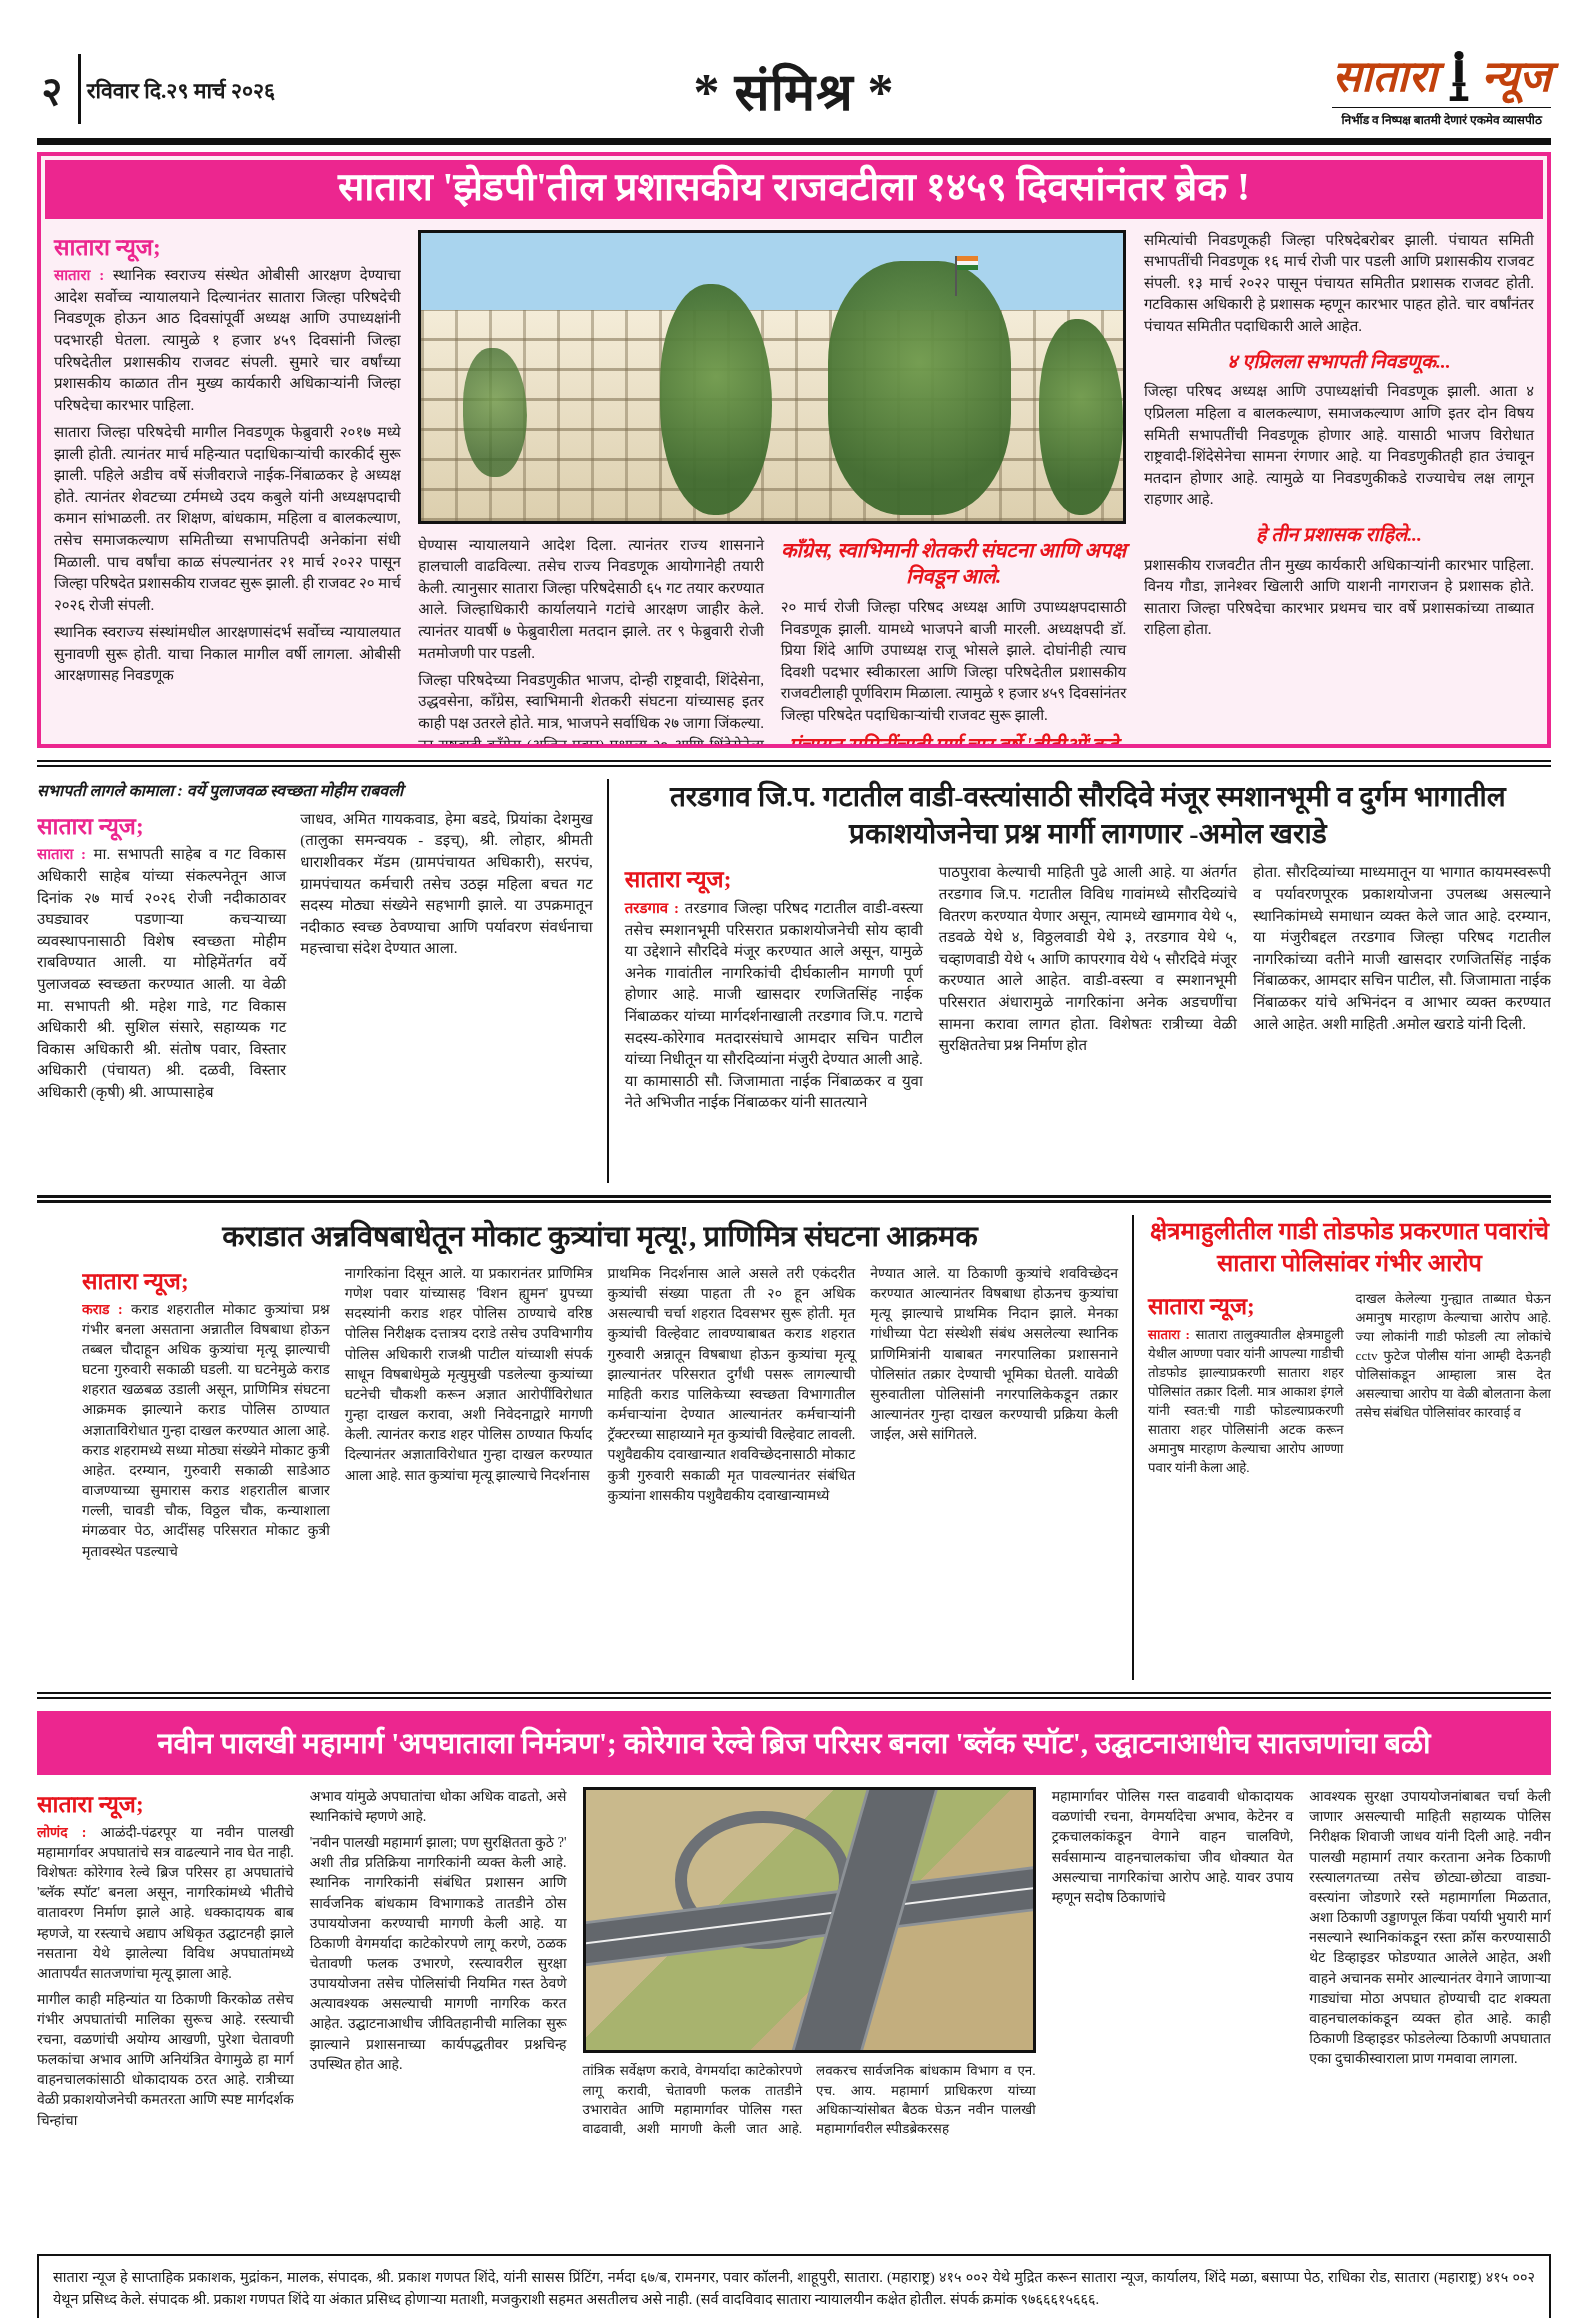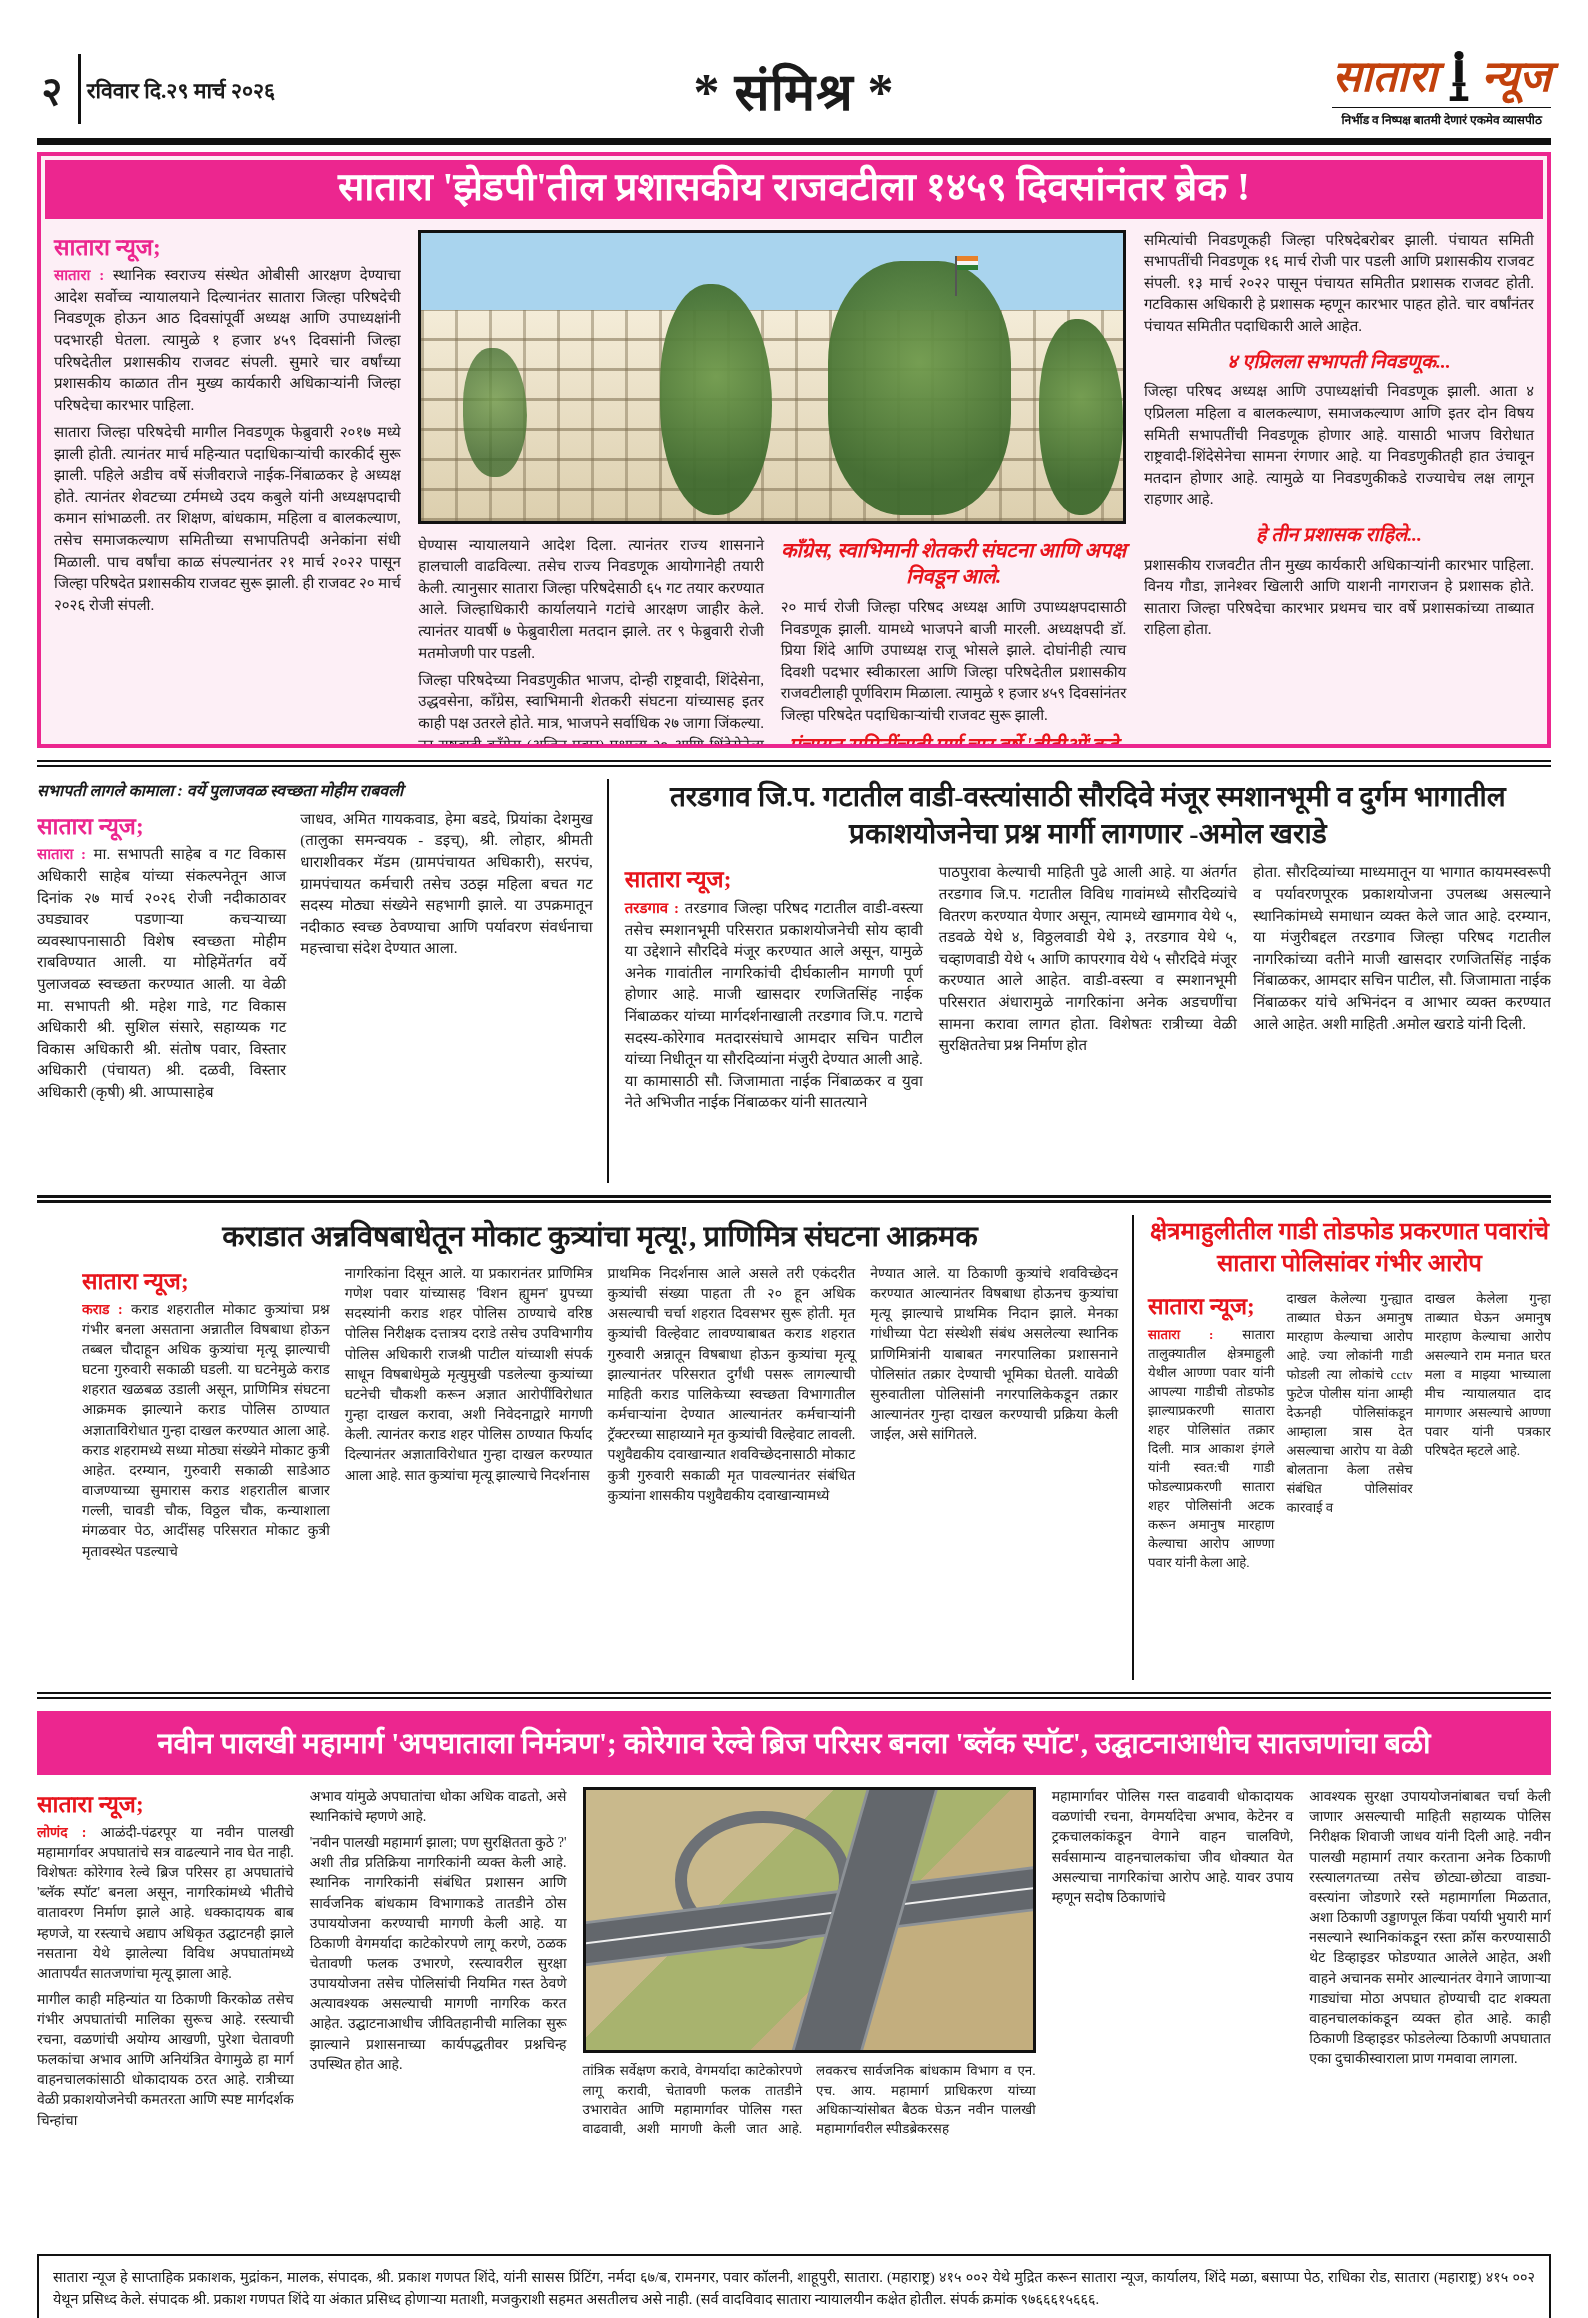--- a/index.html
+++ b/index.html
@@ -141,20 +141,21 @@
     </div>
     <div class="toprule"></div>
 
     <div class="a1">
       <div class="a1-banner">सातारा 'झेडपी'तील प्रशासकीय राजवटीला १४५९ दिवसांनंतर ब्रेक !</div>
       <div class="a1-body">
         <div class="a1-c1">
           <div class="byline">सातारा न्यूज;</div>
           <p class="b"><span class="dl">सातारा :</span> <span>स्थानिक स्वराज्य संस्थेत ओबीसी आरक्षण देण्याचा आदेश सर्वोच्च न्यायालयाने दिल्यानंतर सातारा जिल्हा परिषदेची निवडणूक होऊन आठ दिवसांपूर्वी अध्यक्ष आणि उपाध्यक्षांनी पदभारही घेतला. त्यामुळे १ हजार ४५९ दिवसांनी जिल्हा परिषदेतील प्रशासकीय राजवट संपली. सुमारे चार वर्षांच्या प्रशासकीय काळात तीन मुख्य कार्यकारी अधिकाऱ्यांनी जिल्हा परिषदेचा कारभार पाहिला.</span></p>
           <p class="b">सातारा जिल्हा परिषदेची मागील निवडणूक फेब्रुवारी २०१७ मध्ये झाली होती. त्यानंतर मार्च महिन्यात पदाधिकाऱ्यांची कारकीर्द सुरू झाली. पहिले अडीच वर्षे संजीवराजे नाईक-निंबाळकर हे अध्यक्ष होते. त्यानंतर शेवटच्या टर्ममध्ये उदय कबुले यांनी अध्यक्षपदाची कमान सांभाळली. तर शिक्षण, बांधकाम, महिला व बालकल्याण, तसेच समाजकल्याण समितीच्या सभापतिपदी अनेकांना संधी मिळाली. पाच वर्षांचा काळ संपल्यानंतर २१ मार्च २०२२ पासून जिल्हा परिषदेत प्रशासकीय राजवट सुरू झाली. ही राजवट २० मार्च २०२६ रोजी संपली.</p>
+          <p class="b">स्थानिक स्वराज्य संस्थांमधील आरक्षणासंदर्भ सर्वोच्च न्यायालयात सुनावणी सुरू होती. याचा निकाल मागील वर्षी लागला. ओबीसी आरक्षणासह निवडणूक</p>
         </div>
         <div class="a1-mid">
           <div class="photo ph-building">
             <div class="bld"></div>
             <div class="ivy ivy1"></div>
             <div class="ivy ivy2"></div>
             <div class="ivy ivy3"></div>
             <div class="ivy ivy4"></div>
             <div class="flagpole"></div>
             <div class="flag"></div>
@@ -238,23 +239,20 @@
       <div class="a5">
         <div class="a5-head">क्षेत्रमाहुलीतील गाडी तोडफोड प्रकरणात पवारांचे सातारा पोलिसांवर गंभीर आरोप</div>
         <div class="a5-cols">
           <div>
             <div class="byline redby">सातारा न्यूज;</div>
             <p class="b"><span class="dl reddl">सातारा :</span> <span>सातारा तालुक्यातील क्षेत्रमाहुली येथील आण्णा पवार यांनी आपल्या गाडीची तोडफोड झाल्याप्रकरणी सातारा शहर पोलिसांत तक्रार दिली. मात्र आकाश इंगले यांनी स्वत:ची गाडी फोडल्याप्रकरणी सातारा शहर पोलिसांनी अटक करून अमानुष मारहाण केल्याचा आरोप आण्णा पवार यांनी केला आहे.</span></p>
           </div>
           <div>
             <p class="b">दाखल केलेल्या गुन्ह्यात ताब्यात घेऊन अमानुष मारहाण केल्याचा आरोप आहे. ज्या लोकांनी गाडी फोडली त्या लोकांचे cctv फुटेज पोलीस यांना आम्ही देऊनही पोलिसांकडून आम्हाला त्रास देत असल्याचा आरोप या वेळी बोलताना केला तसेच संबंधित पोलिसांवर कारवाई व</p>
           </div>
-          <div>
-            <p class="b">दाखल केलेला गुन्हा ताब्यात घेऊन अमानुष मारहाण केल्याचा आरोप असल्याने राम मनात घरत मला व माझ्या भाच्याला मीच न्यायालयात दाद मागणार असल्याचे आण्णा पवार यांनी पत्रकार परिषदेत म्हटले आहे.</p>
-          </div>
         </div>
       </div>
     </div>
 
     <div class="dline"></div>
 
     <div class="a6">
       <div class="a6-banner">नवीन पालखी महामार्ग 'अपघाताला निमंत्रण'; कोरेगाव रेल्वे ब्रिज परिसर बनला 'ब्लॅक स्पॉट', उद्घाटनाआधीच सातजणांचा बळी</div>
       <div class="a6-body">
         <div class="a6-c">

